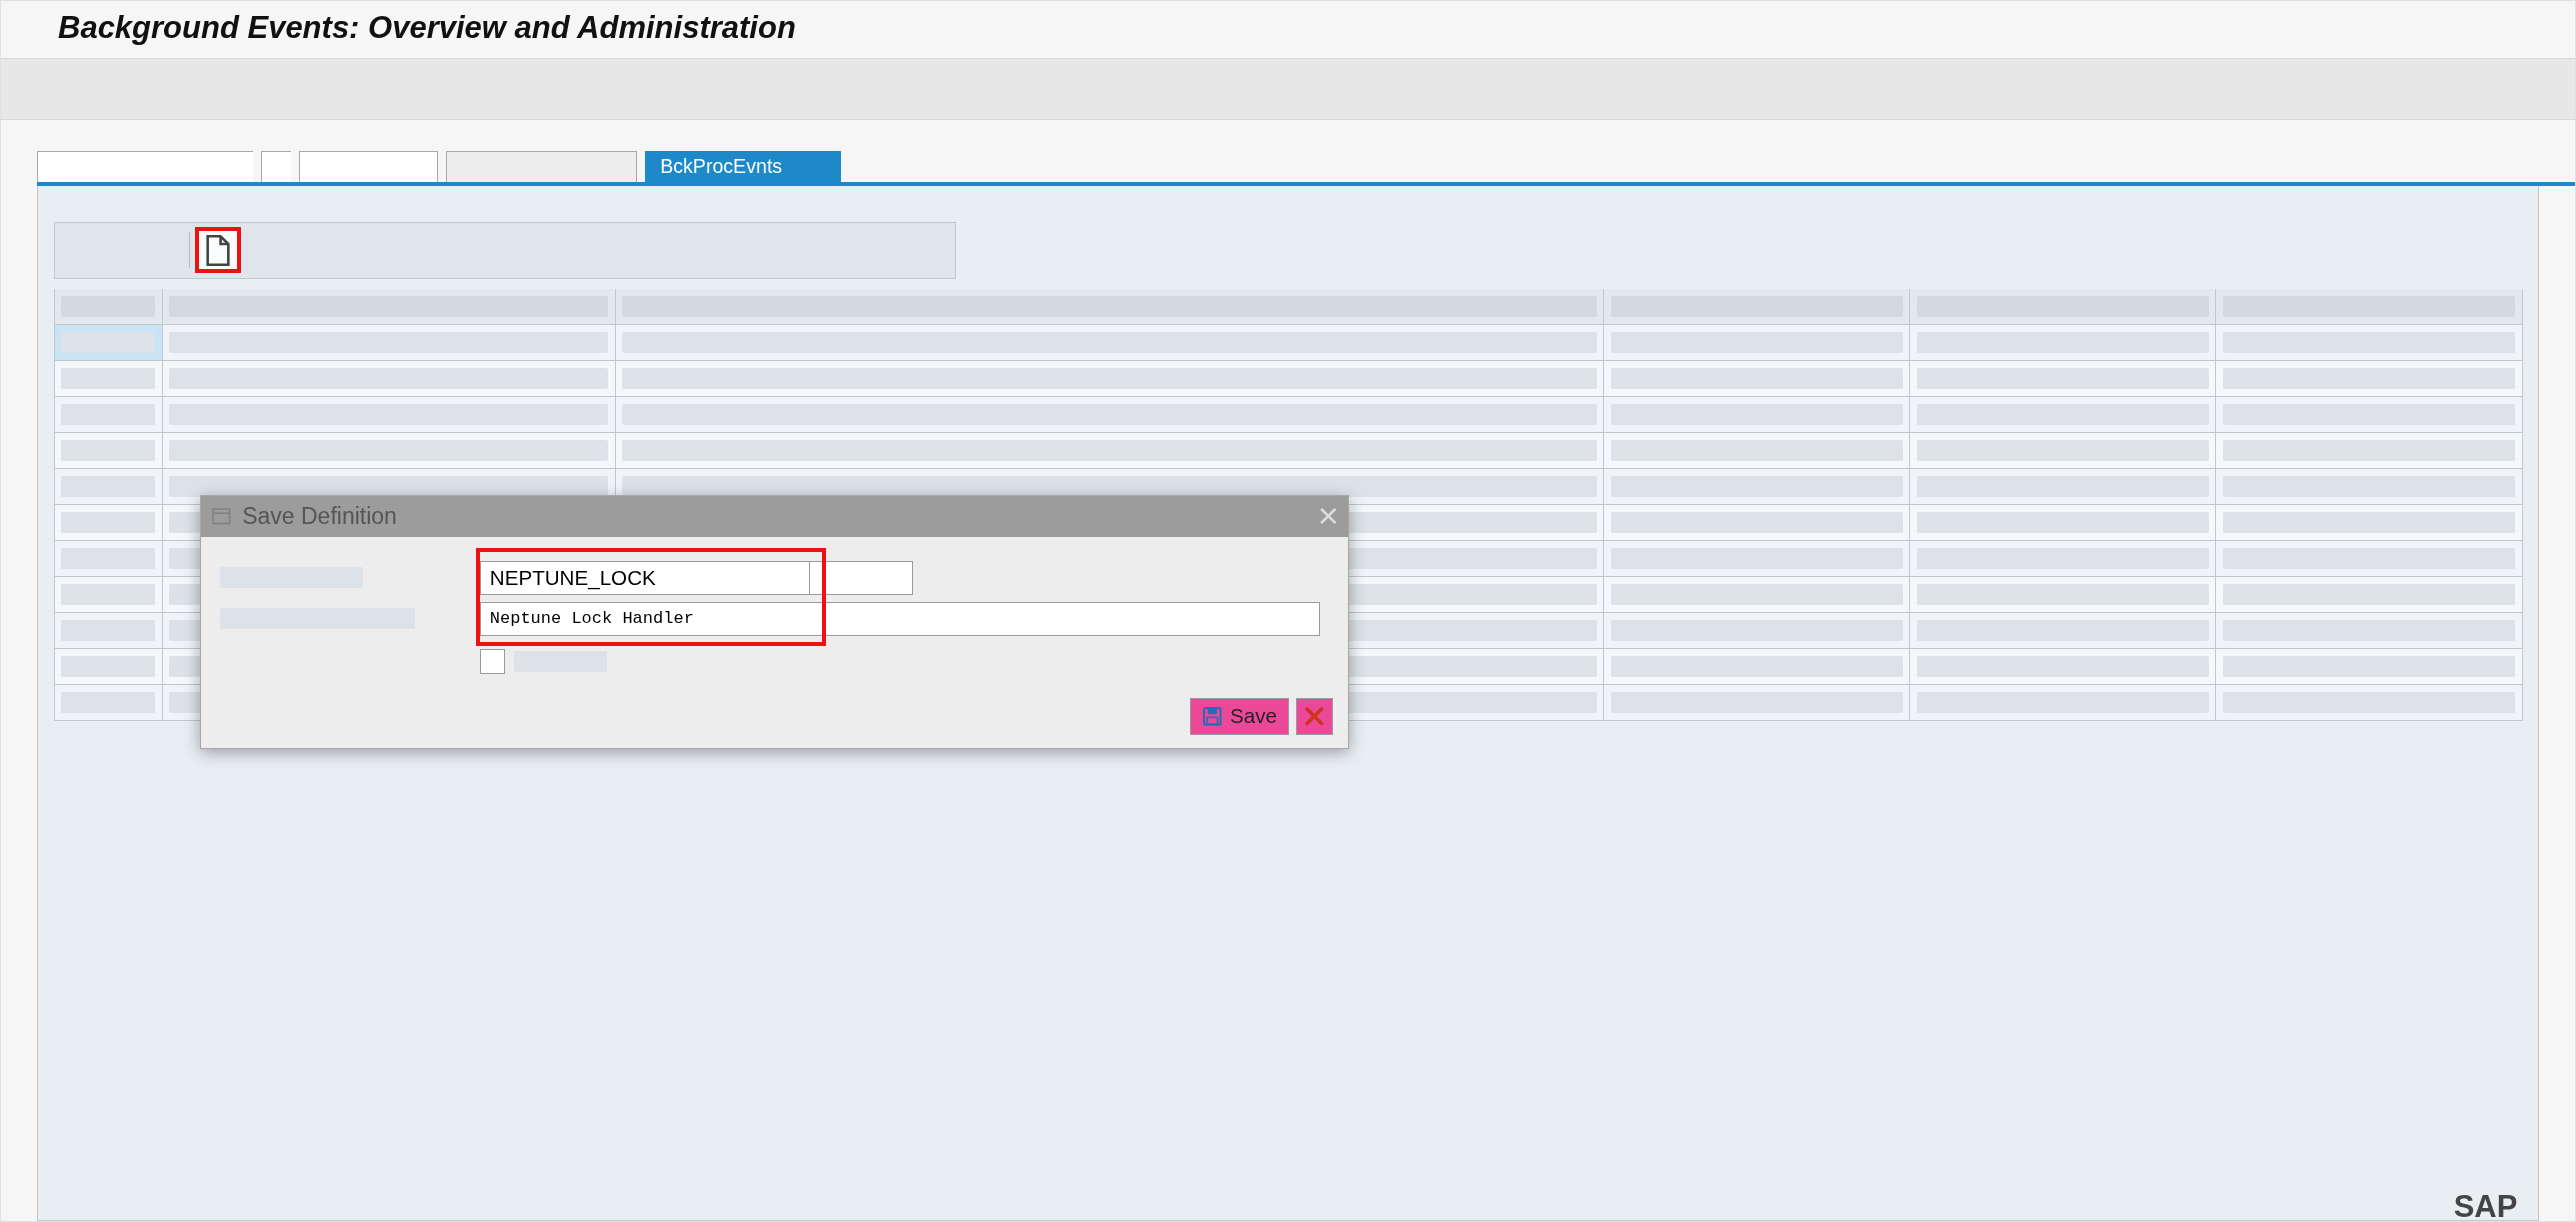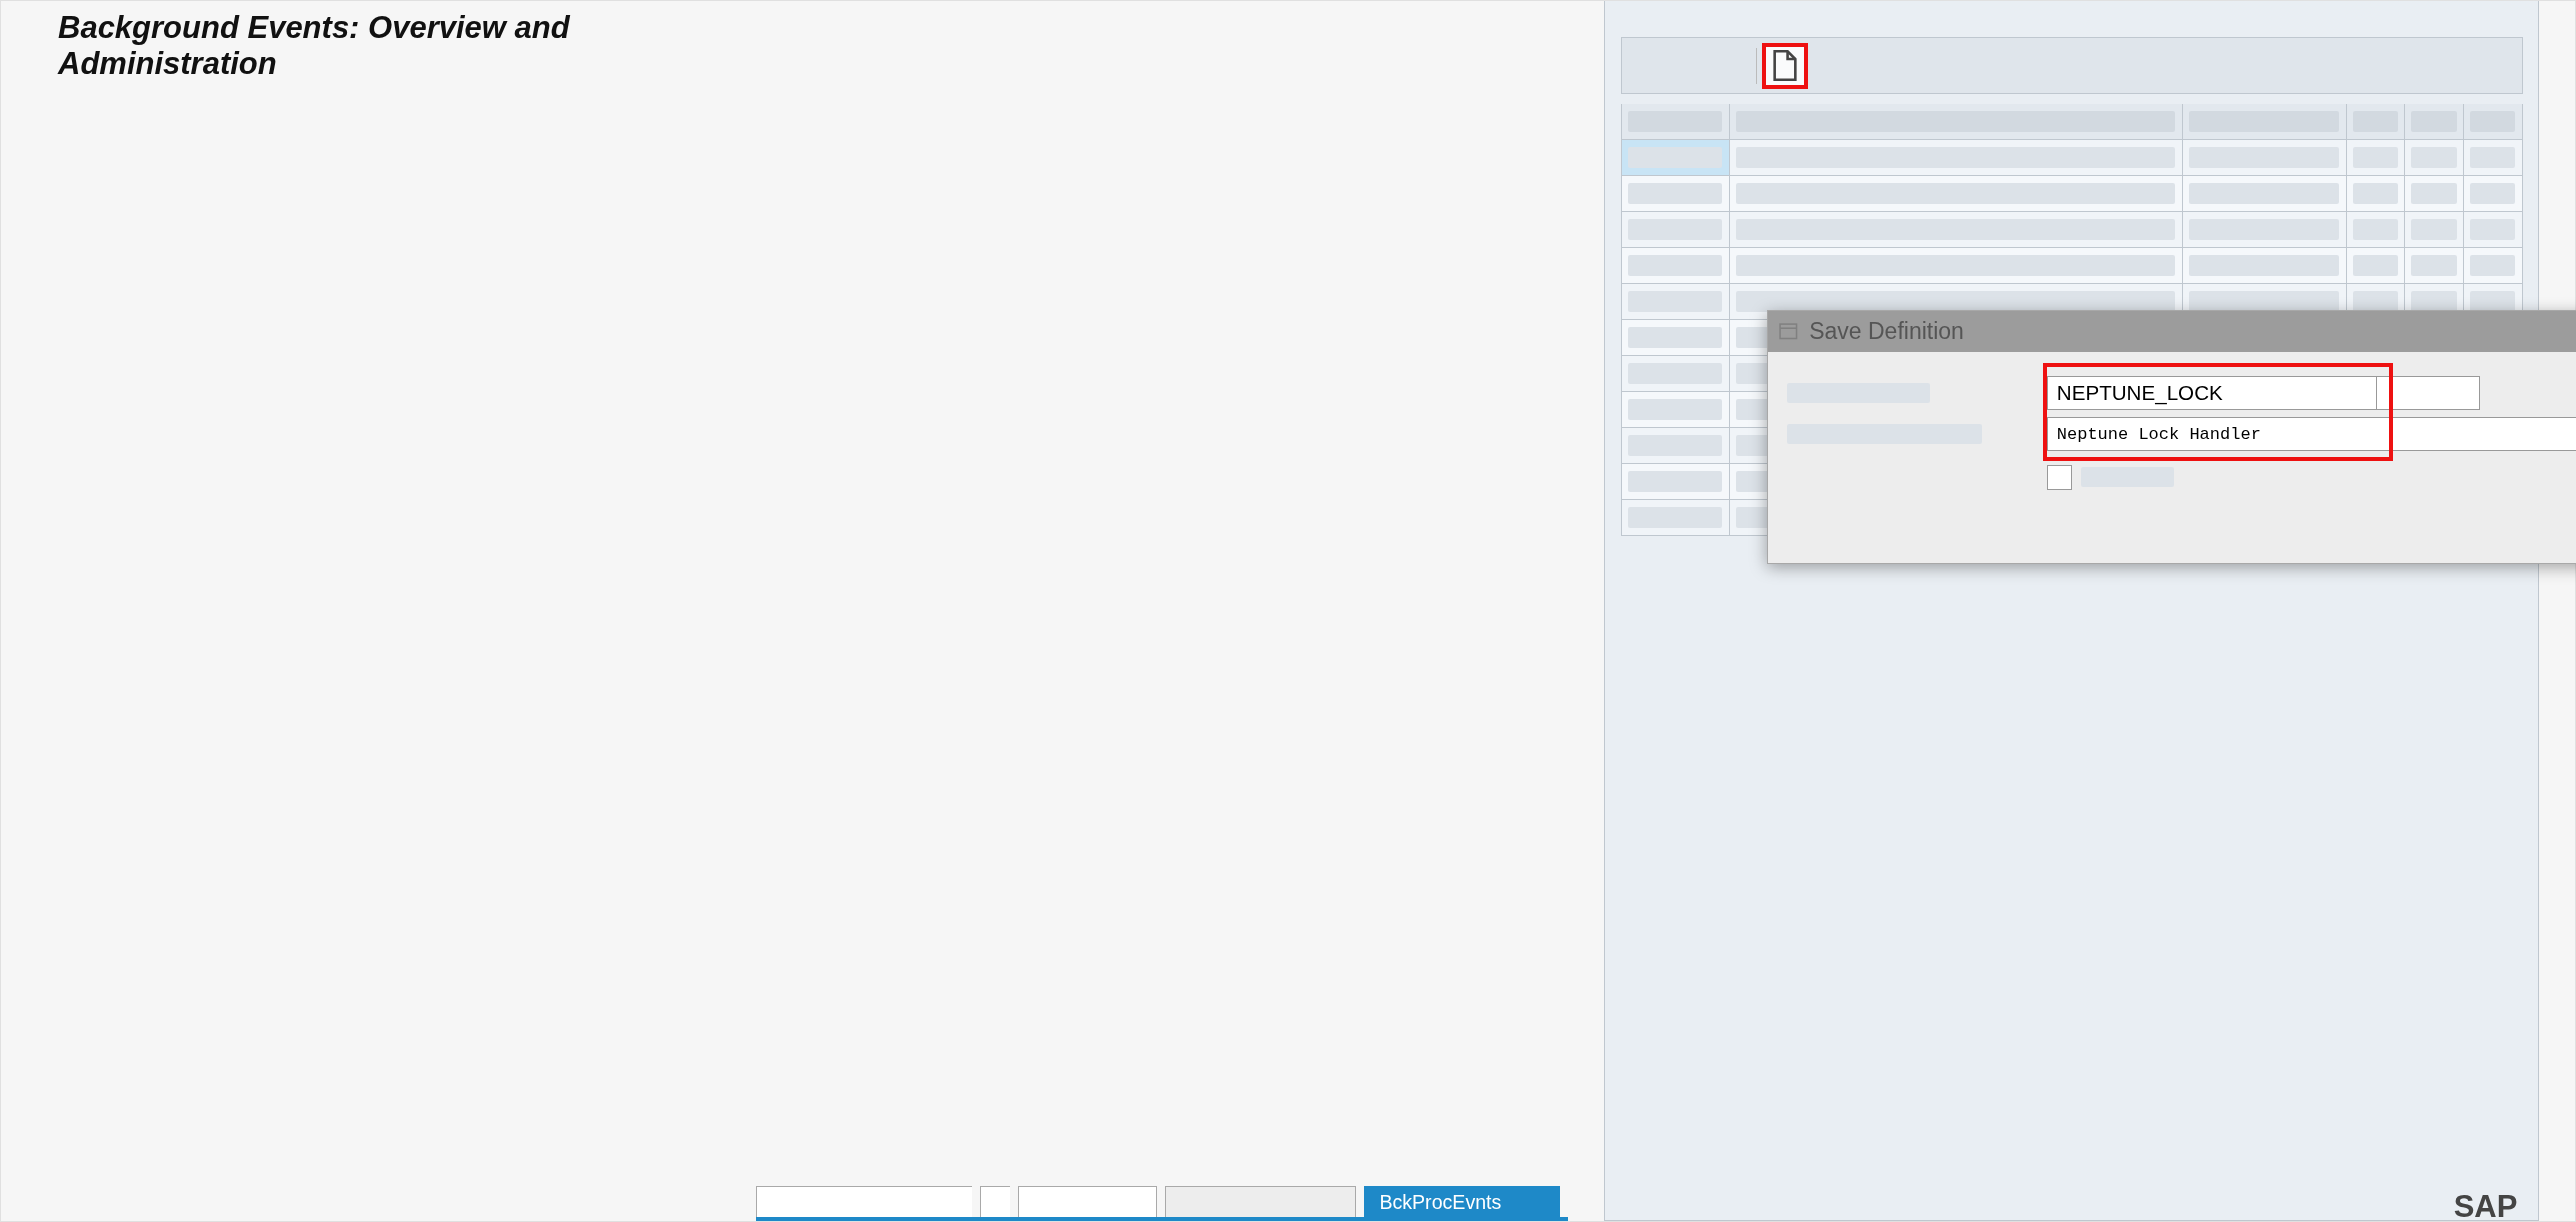--- a/index.html
+++ b/index.html
@@ -35,20 +35,21 @@
     z-index: 0;
   }
 
   .page {
     position: relative;
     border: 1.5px solid #e0e0e0;
     background: #f6f6f6;
     margin: 0;
     flex: 1;
     display: flex;
+    flex-direction: column;
     z-index: 1;
   }
 
   .title-bar {
     padding: 9.3px 31px 11.3px 57px;
     background: #f6f6f6;
   }
   .title-bar h1 {
     margin: 0;
     font-style: italic;
@@ -276,23 +277,23 @@
   .dlg-footer {
     display: flex;
     justify-content: flex-end;
     align-items: center;
     padding: 10.3px 15.5px 13px 15.5px;
     gap: 6.2px;
   }
   .btn {
     height: 37px;
     border: 1px solid #9a9a9a;
-    background: #ef4444;
-    display: flex;
-    align-items: flex-end;
+    background: #ec4899;
+    display: flex;
+    align-items: center;
     padding: 0 11.3px;
     font-size: 20.6px;
     color: #222;
   }
   .btn .ic { width: 20.6px; height: 20.6px; margin-right: 7.2px; }
   .btn.icon-only { padding: 0; width: 37px; justify-content: center; }
   .btn.icon-only .ic { margin-right: 0; }
 </style>
 </head>
 <body>

